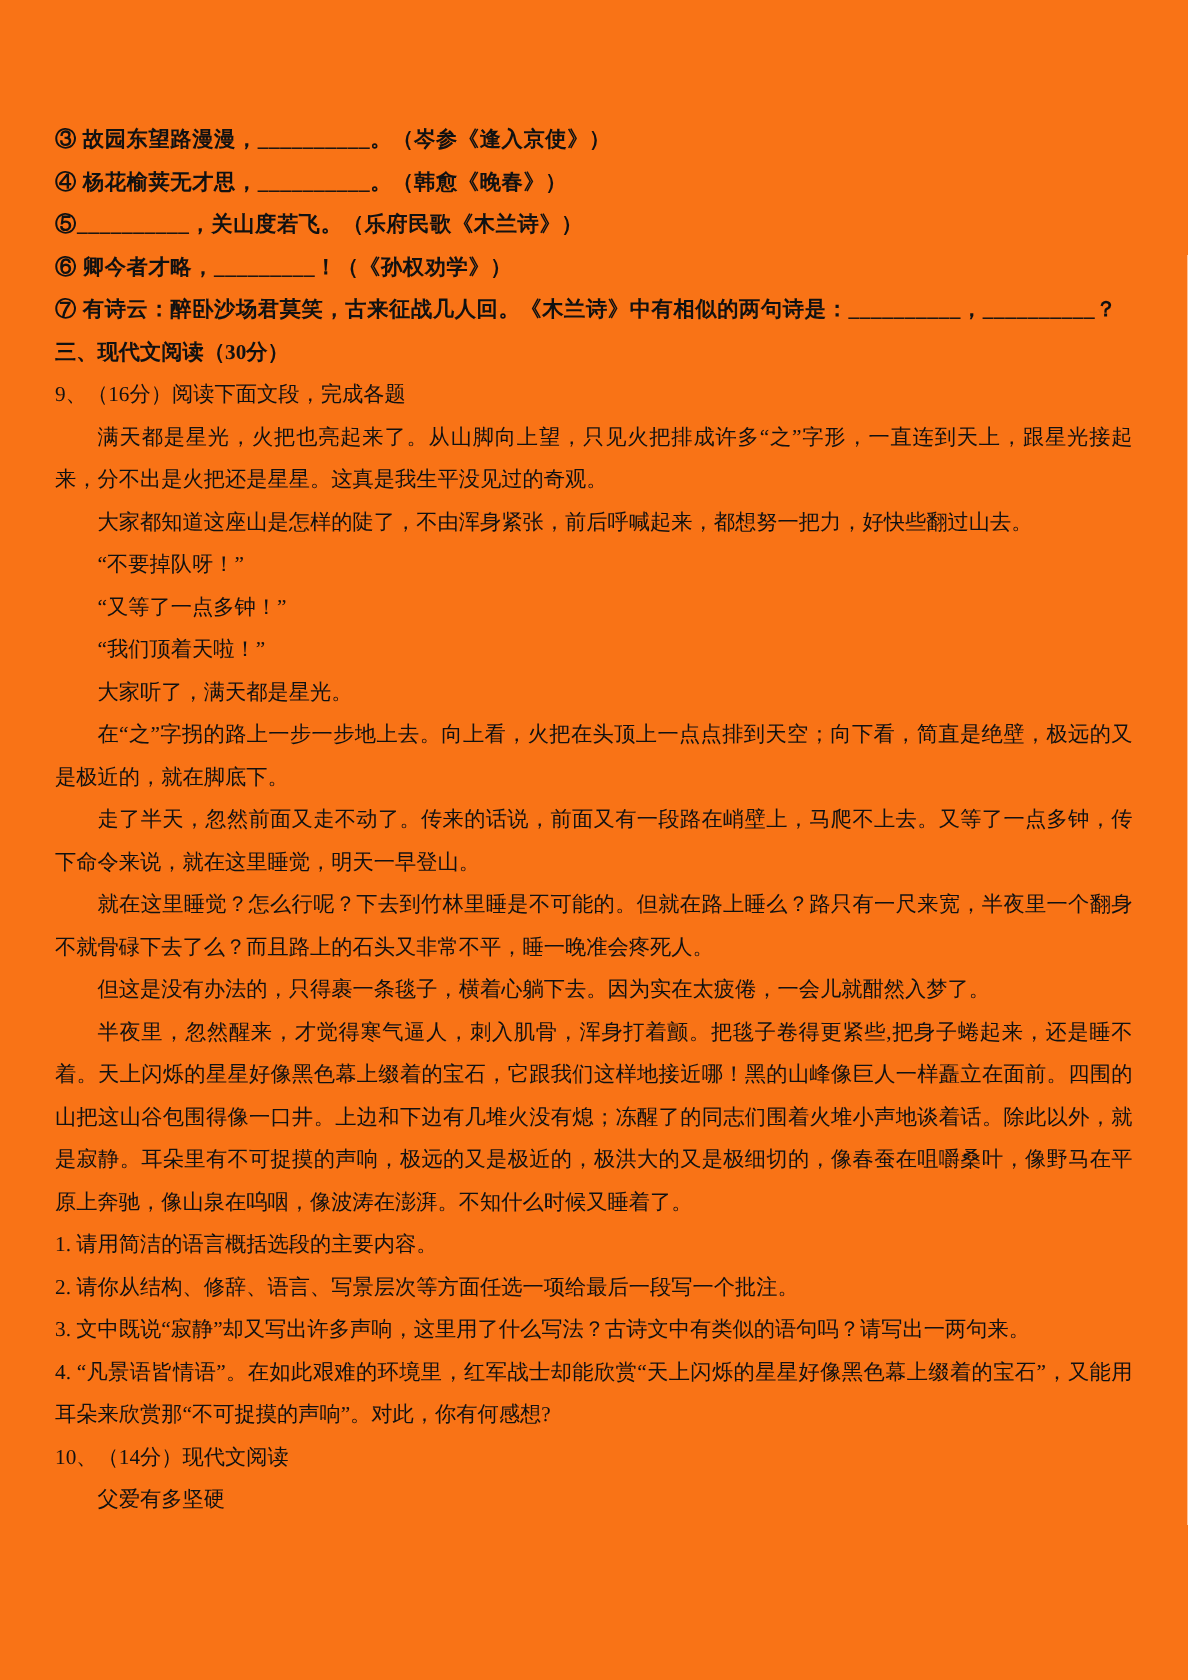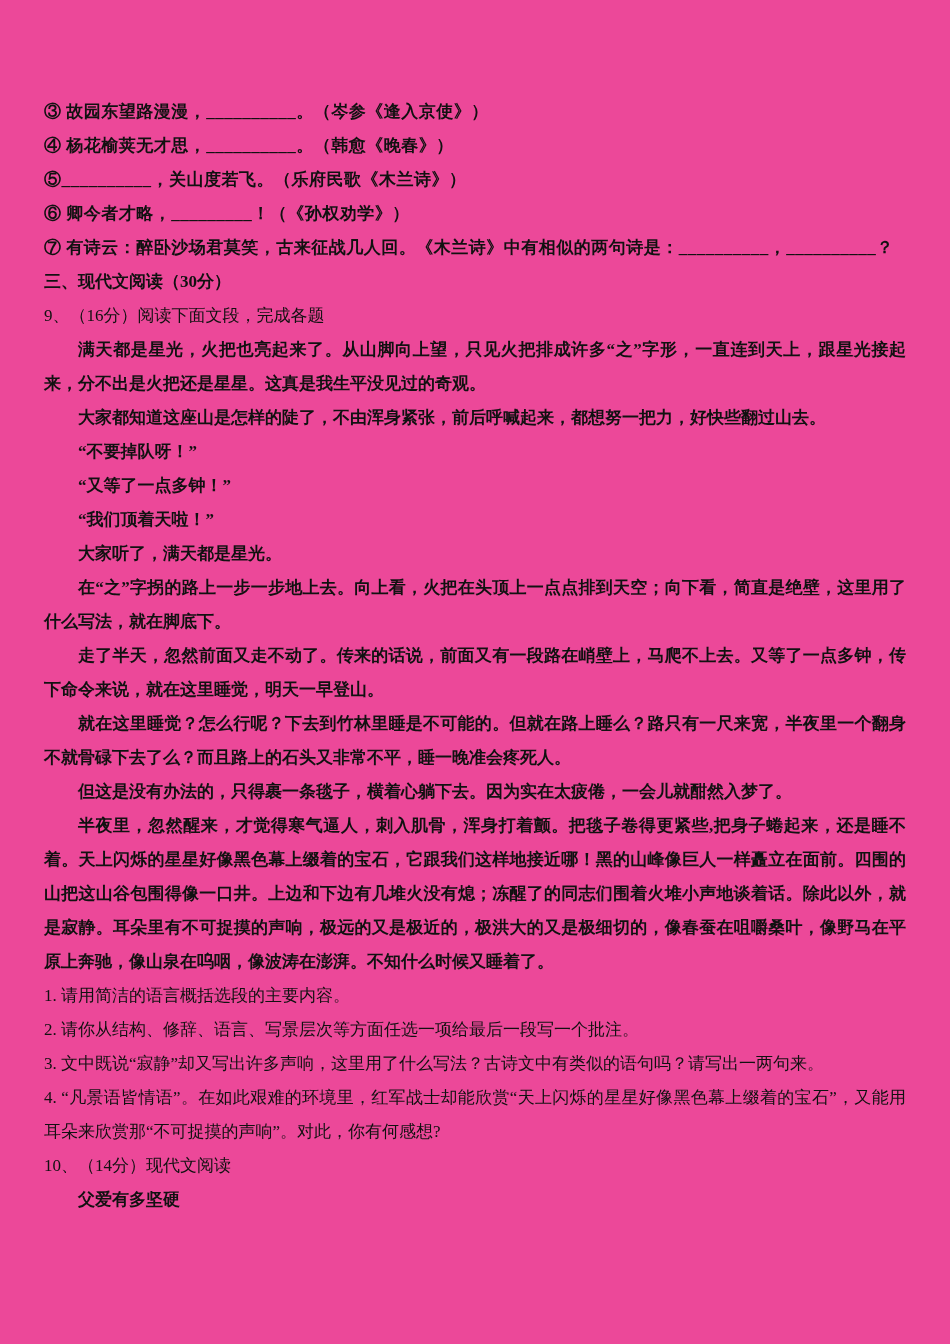--- a/index.html
+++ b/index.html
@@ -4,21 +4,21 @@
 <style>
   html, body {
     margin: 0;
     padding: 0;
     background: #ffffff;
   }
   .page {
     position: relative;
     width: 950px;
     height: 1344px;
-    background: #ec4899;
+    background: #f97316;
     box-sizing: border-box;
     padding: 95px 44px 0 44px;
     font-family: "Liberation Serif", "DejaVu Serif", serif;
     font-size: 17px;
     color: #111111;
     overflow: hidden;
   }
   .page p {
     margin: 0;
     line-height: 34px;
@@ -31,21 +31,20 @@
   }
   .section-heading {
     font-weight: bold;
     font-family: Liberation Serif, serif;
   }
   .q-header {
     font-weight: normal;
   }
   .indent {
     text-indent: 2em;
-    font-weight: bold;
   }
   .question-item {
     text-indent: 0;
   }
 </style>
 </head>
 <body>
 
 <div class="page">
 
@@ -58,21 +57,21 @@
   <p class="section-heading">三、现代文阅读（30分）</p>
 
   <p class="q-header">9、（16分）阅读下面文段，完成各题</p>
 
   <p class="indent">满天都是星光，火把也亮起来了。从山脚向上望，只见火把排成许多“之”字形，一直连到天上，跟星光接起来，分不出是火把还是星星。这真是我生平没见过的奇观。</p>
   <p class="indent">大家都知道这座山是怎样的陡了，不由浑身紧张，前后呼喊起来，都想努一把力，好快些翻过山去。</p>
   <p class="indent">“不要掉队呀！”</p>
   <p class="indent">“又等了一点多钟！”</p>
   <p class="indent">“我们顶着天啦！”</p>
   <p class="indent">大家听了，满天都是星光。</p>
-  <p class="indent">在“之”字拐的路上一步一步地上去。向上看，火把在头顶上一点点排到天空；向下看，简直是绝壁，这里用了什么写法，就在脚底下。</p>
+  <p class="indent">在“之”字拐的路上一步一步地上去。向上看，火把在头顶上一点点排到天空；向下看，简直是绝壁，极远的又是极近的，就在脚底下。</p>
   <p class="indent">走了半天，忽然前面又走不动了。传来的话说，前面又有一段路在峭壁上，马爬不上去。又等了一点多钟，传下命令来说，就在这里睡觉，明天一早登山。</p>
   <p class="indent">就在这里睡觉？怎么行呢？下去到竹林里睡是不可能的。但就在路上睡么？路只有一尺来宽，半夜里一个翻身不就骨碌下去了么？而且路上的石头又非常不平，睡一晚准会疼死人。</p>
   <p class="indent">但这是没有办法的，只得裹一条毯子，横着心躺下去。因为实在太疲倦，一会儿就酣然入梦了。</p>
   <p class="indent">半夜里，忽然醒来，才觉得寒气逼人，刺入肌骨，浑身打着颤。把毯子卷得更紧些,把身子蜷起来，还是睡不着。天上闪烁的星星好像黑色幕上缀着的宝石，它跟我们这样地接近哪！黑的山峰像巨人一样矗立在面前。四围的山把这山谷包围得像一口井。上边和下边有几堆火没有熄；冻醒了的同志们围着火堆小声地谈着话。除此以外，就是寂静。耳朵里有不可捉摸的声响，极远的又是极近的，极洪大的又是极细切的，像春蚕在咀嚼桑叶，像野马在平原上奔驰，像山泉在呜咽，像波涛在澎湃。不知什么时候又睡着了。</p>
 
   <p class="question-item">1. 请用简洁的语言概括选段的主要内容。</p>
   <p class="question-item">2. 请你从结构、修辞、语言、写景层次等方面任选一项给最后一段写一个批注。</p>
   <p class="question-item">3. 文中既说“寂静”却又写出许多声响，这里用了什么写法？古诗文中有类似的语句吗？请写出一两句来。</p>
   <p class="question-item">4. “凡景语皆情语”。在如此艰难的环境里，红军战士却能欣赏“天上闪烁的星星好像黑色幕上缀着的宝石”，又能用耳朵来欣赏那“不可捉摸的声响”。对此，你有何感想?</p>
 

